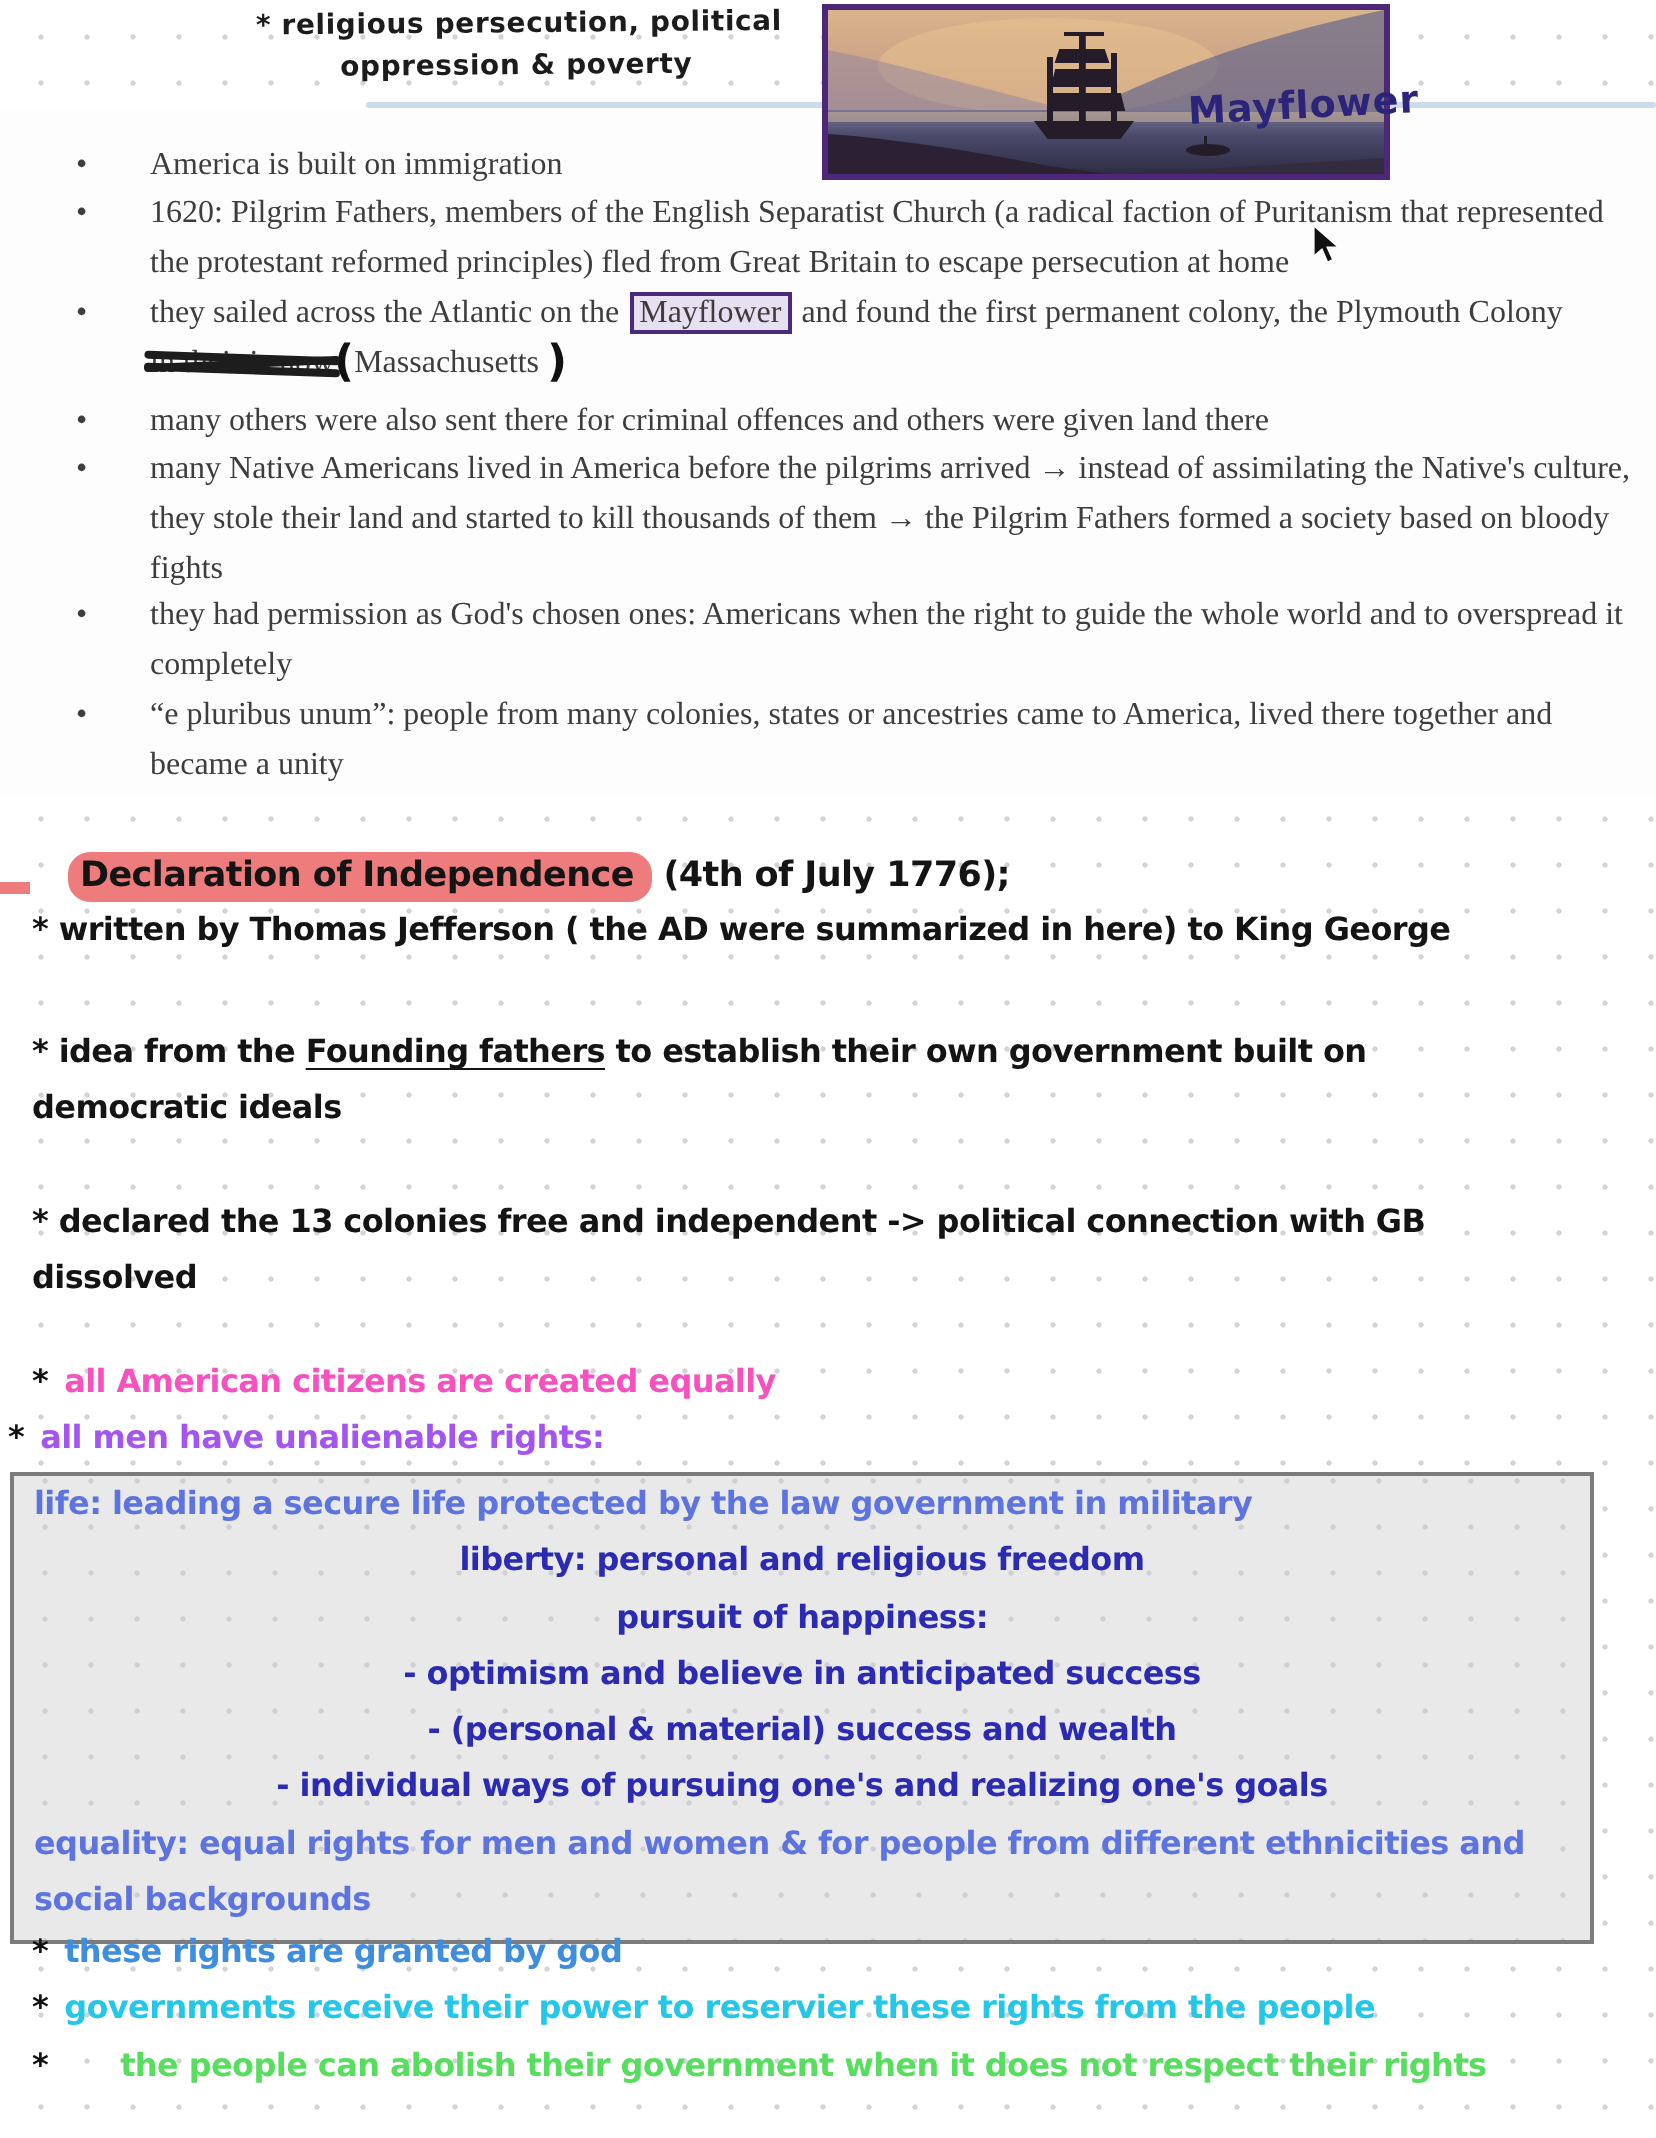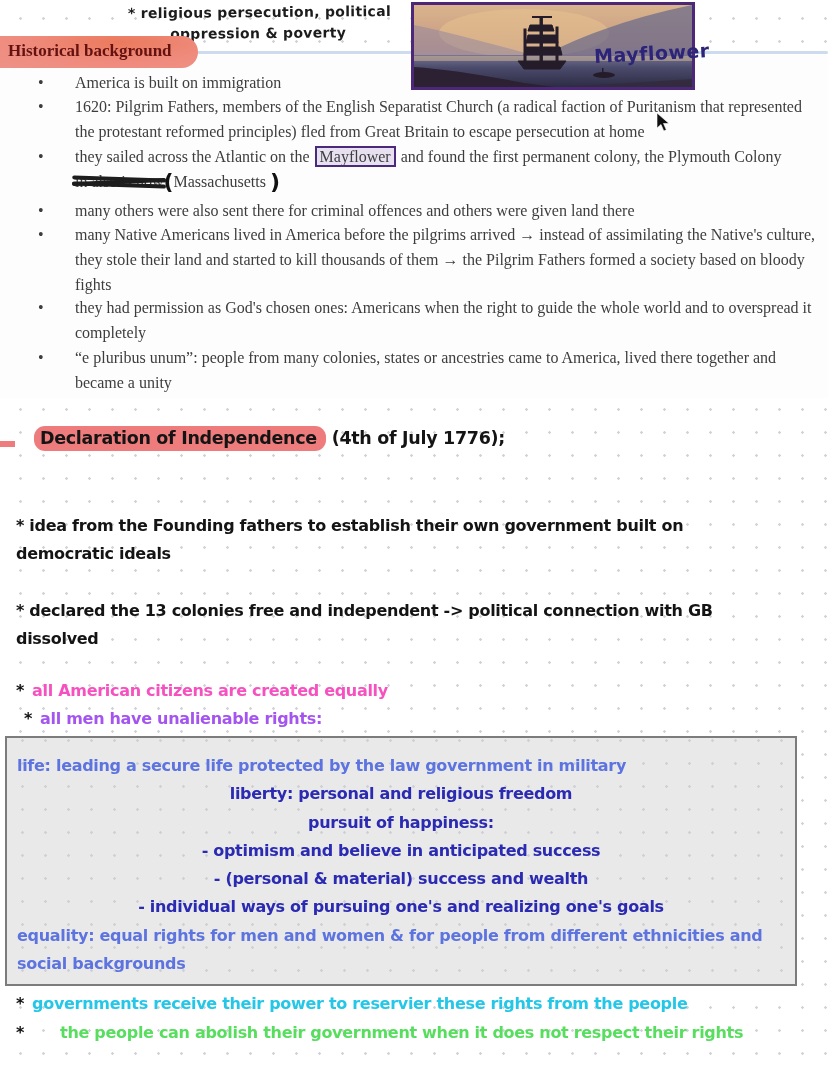--- a/index.html
+++ b/index.html
@@ -38,29 +38,29 @@
   .hand-paren{font-size:22px;font-weight:bold;color:#111;font-family:"DejaVu Sans",sans-serif;vertical-align:-2px;}
   
   .cursor{position:absolute;left:656px;top:112px;}
   
   .hw{font-family:"DejaVu Sans",sans-serif;font-weight:bold;letter-spacing:-.3px;font-size:16px;color:#141414;}
   .decl-heading{position:absolute;left:14px;top:428px;font-size:17.5px;}
   .decl-highlight{background:#ee7c7c;border-radius:11px;padding:2px 9px 3px 6px;margin-left:20px;}
   .red-dash{position:absolute;left:0;top:441px;width:15px;height:6px;background:#ee7c7c;}
   .line-jefferson{position:absolute;left:16px;top:455px;width:790px;}
   .line-founding{position:absolute;left:16px;top:512px;width:726px;line-height:28px;}
-  .underlined{text-underline-offset:3px;}
+  .underlined{text-decoration:underline;text-underline-offset:3px;}
   .line-colonies{position:absolute;left:16px;top:597px;width:778px;line-height:28px;}
   .line-equal{position:absolute;left:16px;top:681px;width:790px;}
-  .line-rights{position:absolute;left:24px;top:709px;width:790px;}
+  .line-rights{position:absolute;left:4px;top:709px;width:790px;}
   .star{color:#111;margin-right:8px;}
   .c-pink{color:#f651bf;}
   .c-purple{color:#a455ef;}
   
-  .rights-box{position:absolute;left:5px;top:736px;width:768px;padding:14px 10px 6px 10px;
+  .rights-box{position:absolute;left:5px;top:736px;width:768px;padding:0 10px 6px 10px;
     border:2px solid #7c7c7c;background-color:#e9e9e9;
     background-image:radial-gradient(circle,#cfcfd6 1.1px,transparent 1.5px);
     background-size:23px 23px;background-position:4px 14px;line-height:28.3px;}
   .tone-blue{color:#2a2ab2;text-align:center;}
   .tone-peri{color:#5d74e0;}
   .bx-label{font-weight:bold;}
   
   .fp{position:absolute;left:16px;width:800px;}
   .fp1{top:966px;} .fp2{top:994px;} .fp3{top:1023px;}
   .c-blue2{color:#3f8ede;} .c-cyan{color:#25c7e8;} .c-green{color:#58de5e;margin-left:28px;}
@@ -110,35 +110,32 @@
         <path d="M110,50 L148,50 L146,42 L112,42 Z"></path>
         <line x1="118" y1="12" x2="138" y2="12" stroke-width="2"></line>
       </g>
       <ellipse cx="190" cy="70" rx="11" ry="3" fill="#241c28"></ellipse>
       <rect x="188" y="63" width="1.5" height="6" fill="#241c28"></rect>
     </svg>
   </div>
 
   <div class="mayflower-caption">Mayflower</div>
 
-  <div class="hb-pill">
-    <span>Historical background</span>
-  </div>
 
   <div class="bullet" style="top:70px">
     <span class="dot">•</span>
     <span class="btext">America is built on immigration</span>
   </div>
   <div class="bullet" style="top:94px">
     <span class="dot">•</span>
     <span class="btext">1620: Pilgrim Fathers, members of the English Separatist Church (a radical faction of Puritanism that represented the protestant reformed principles) fled from Great Britain to escape persecution at home</span>
   </div>
   <div class="bullet" style="top:144px">
     <span class="dot">•</span>
-    <span class="btext"><span>they sailed across the Atlantic on the </span><span class="word-box">Mayflower</span><span> and found the first permanent colony, the Plymouth Colony </span><span class="scribble">in also is now</span><span class="hand-paren">(</span><span>Massachusetts </span><span class="hand-paren">)</span></span>
+    <span class="btext"><span>they sailed across the Atlantic on the </span><span class="word-box">Mayflower</span><span> and found the first permanent colony, the Plymouth Colony </span><span class="scribble">in their is now</span><span class="hand-paren">(</span><span>Massachusetts </span><span class="hand-paren">)</span></span>
   </div>
   <div class="bullet" style="top:198px">
     <span class="dot">•</span>
     <span class="btext">many others were also sent there for criminal offences and others were given land there</span>
   </div>
   <div class="bullet" style="top:222px">
     <span class="dot">•</span>
     <span class="btext">many Native Americans lived in America before the pilgrims arrived → instead of assimilating the Native's culture, they stole their land and started to kill thousands of them → the Pilgrim Fathers formed a society based on bloody fights</span>
   </div>
   <div class="bullet" style="top:295px">
@@ -152,20 +149,21 @@
 
   <svg class="cursor" width="14" height="20" viewBox="0 0 14 20">
     <path d="M1,1 L1,16 L5,12.5 L7.8,19 L10.3,17.8 L7.5,11.5 L13,11.5 Z" fill="#111" stroke="#fff" stroke-width="0.6"></path>
   </svg>
 
   <div class="red-dash"></div>
   <div class="hw decl-heading">
     <span class="decl-highlight">Declaration of Independence</span><span> (4th of July 1776);</span>
   </div>
 
+  <div class="hw line-jefferson">* written by Thomas Jefferson ( the AD were summarized in here) to King George</div>
 
   <div class="hw line-founding">
     <span>* idea from the </span><span class="underlined">Founding fathers</span><span> to establish their own government built on democratic ideals</span>
   </div>
 
   <div class="hw line-colonies">* declared the 13 colonies free and independent -&gt; political connection with GB dissolved</div>
 
   <div class="hw line-equal">
     <span class="star">*</span><span class="c-pink">all American citizens are created equally</span>
   </div>
@@ -176,20 +174,23 @@
   <div class="hw rights-box">
     <div class="tone-peri"><span class="bx-label">life:</span><span> leading a secure life protected by the law government in military</span></div>
     <div class="tone-blue"><span class="bx-label">liberty:</span><span> personal and religious freedom</span></div>
     <div class="tone-blue"><span class="bx-label">pursuit of happiness:</span><span></span></div>
     <div class="tone-blue"><span class="bx-label"></span><span>- optimism and believe in anticipated success</span></div>
     <div class="tone-blue"><span class="bx-label"></span><span>- (personal &amp; material) success and wealth</span></div>
     <div class="tone-blue"><span class="bx-label"></span><span>- individual ways of pursuing one's and realizing one's goals</span></div>
     <div class="tone-peri"><span class="bx-label">equality:</span><span> equal rights for men and women &amp; for people from different ethnicities and social backgrounds</span></div>
   </div>
 
+  <div class="hw fp fp1">
+    <span class="star">*</span><span class="c-blue2">these rights are granted by god</span>
+  </div>
   <div class="hw fp fp2">
     <span class="star">*</span><span class="c-cyan">governments receive their power to reservier these rights from the people</span>
   </div>
   <div class="hw fp fp3">
     <span class="star">*</span><span class="c-green">the people can abolish their government when it does not respect their rights</span>
   </div>
 
 </div>
 
 </body></html>

